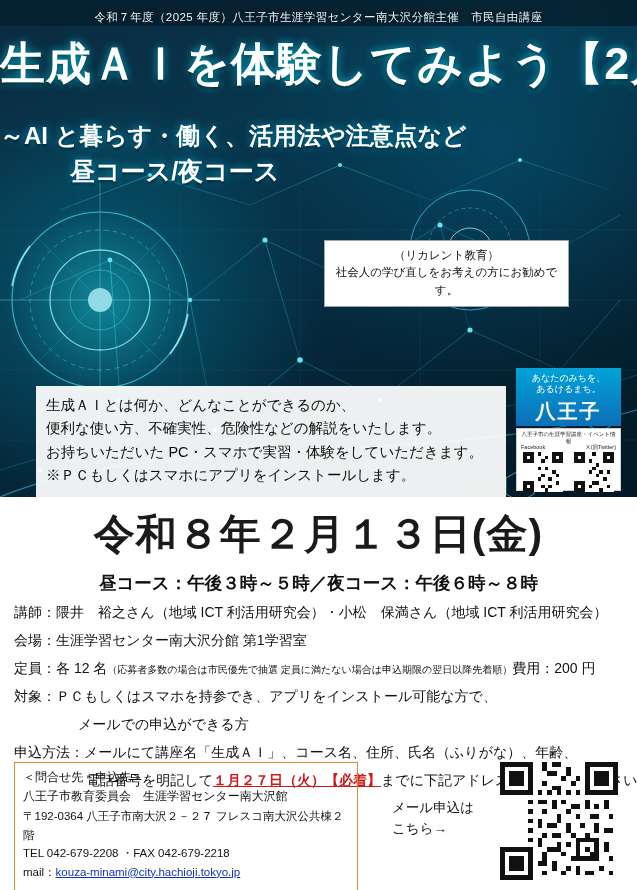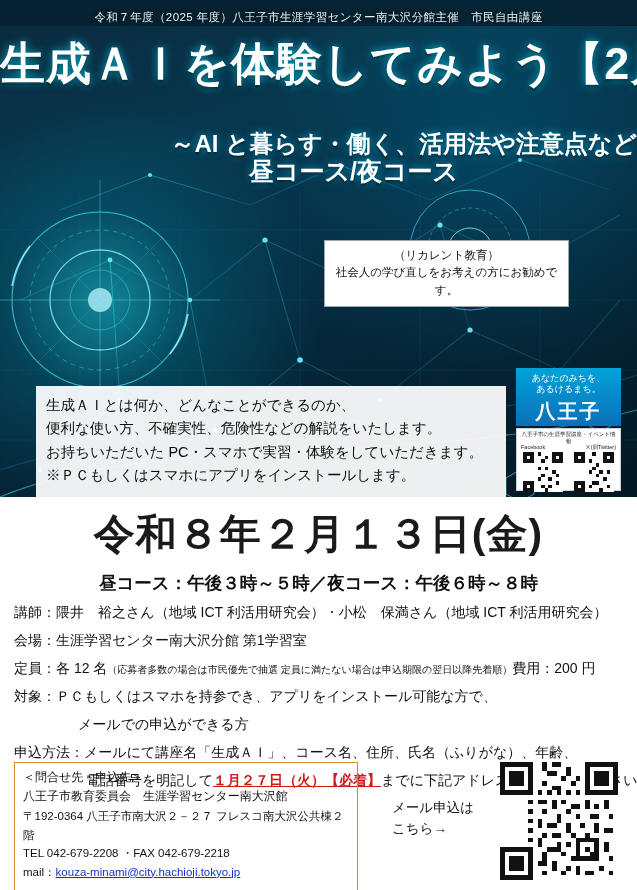--- a/index.html
+++ b/index.html
@@ -53,34 +53,34 @@
     text-align: center;
     font-size: 45px;
     font-weight: bold;
     color: #ffffff;
     letter-spacing: 1px;
     text-shadow: 0 0 9px rgba(0,220,255,0.75), 0 2px 3px rgba(0,0,0,0.85);
     white-space: nowrap;
   }
   .sub-title {
     position: absolute;
-    left: 0; top: 128px;
-    width: 637px;
-    text-align: right;
+    left: 0; top: 120px;
+    width: 637px;
+    text-align: left;
     font-size: 24px;
     font-weight: bold;
     color: #ffffff;
     text-shadow: 0 0 8px rgba(0,200,255,0.7), 0 2px 3px rgba(0,0,0,0.8);
     white-space: nowrap;
   }
   .course-line {
     position: absolute;
     left: 0; top: 155px;
     width: 637px;
-    text-align: center;
+    text-align: left;
     font-size: 25px;
     font-weight: bold;
     color: #ffffff;
     text-shadow: 0 0 8px rgba(0,200,255,0.7), 0 2px 3px rgba(0,0,0,0.8);
     white-space: nowrap;
     padding-left: 70px;
     box-sizing: border-box;
   }
 
   

